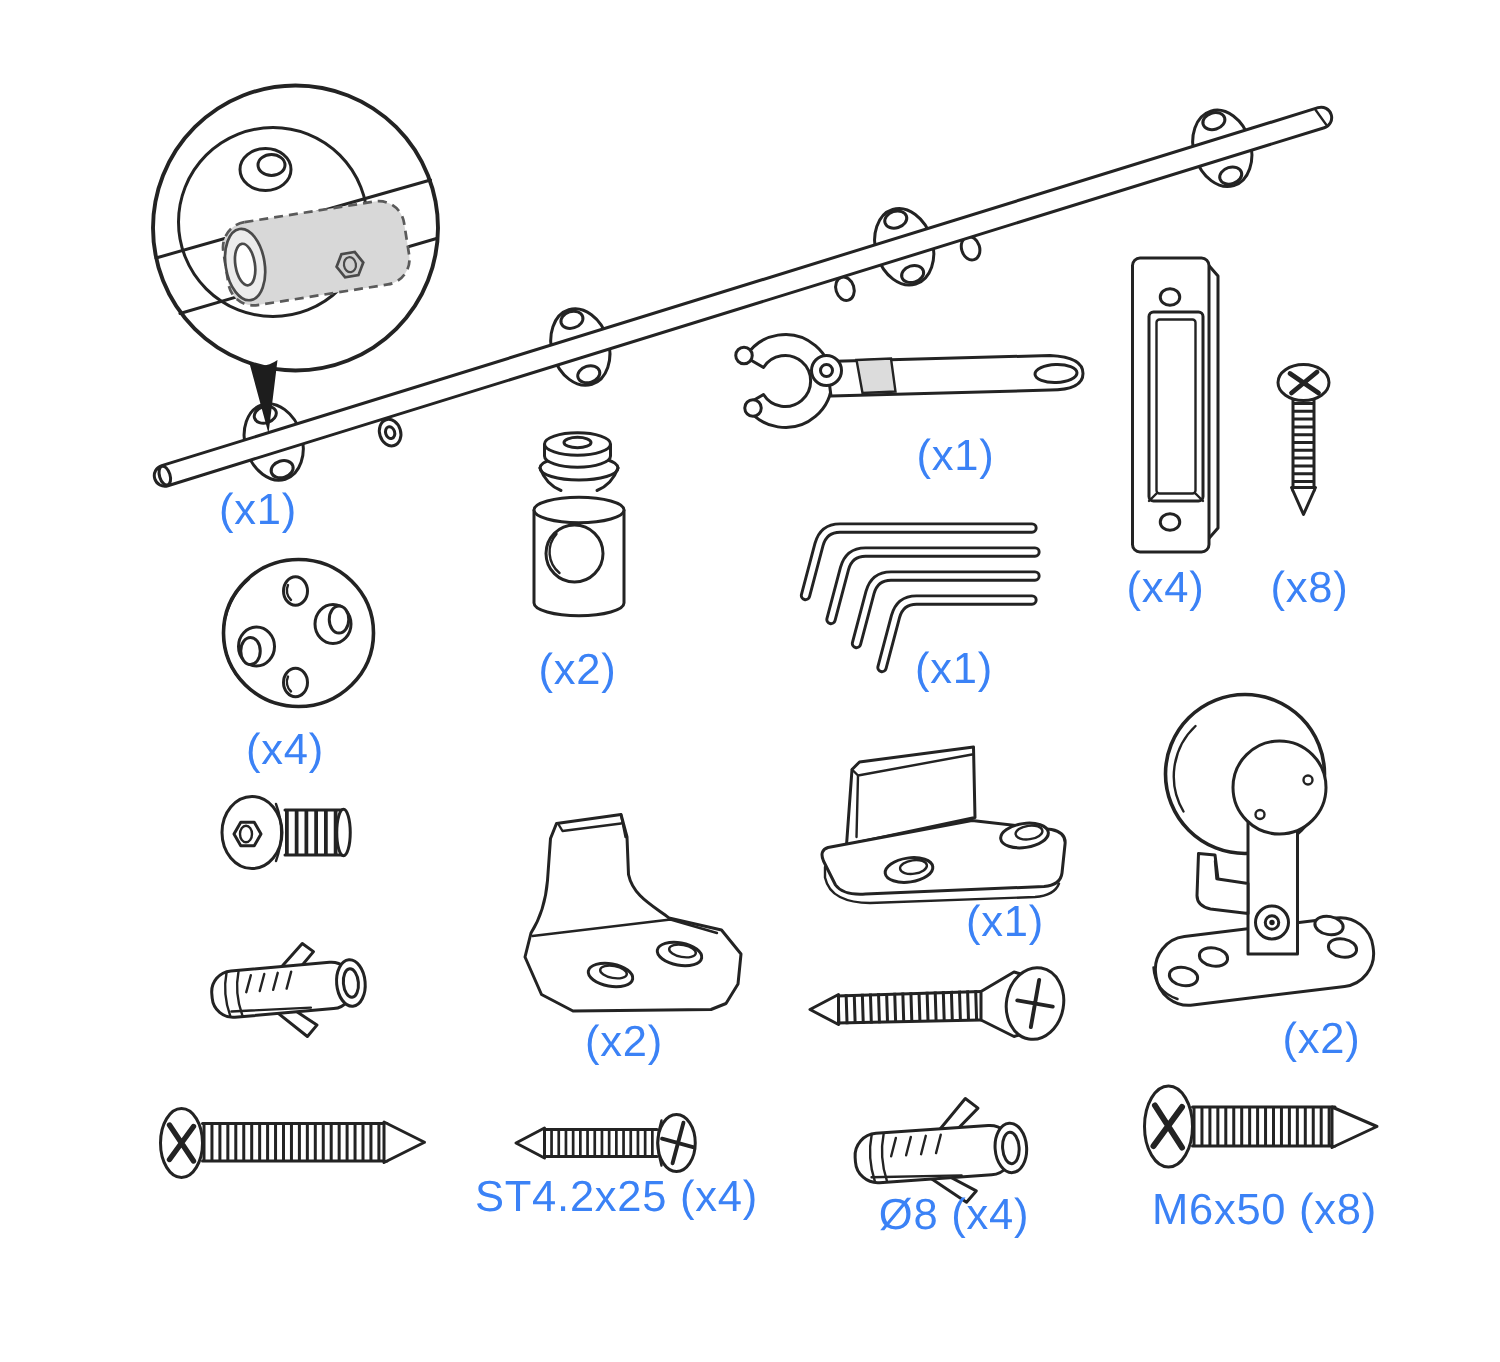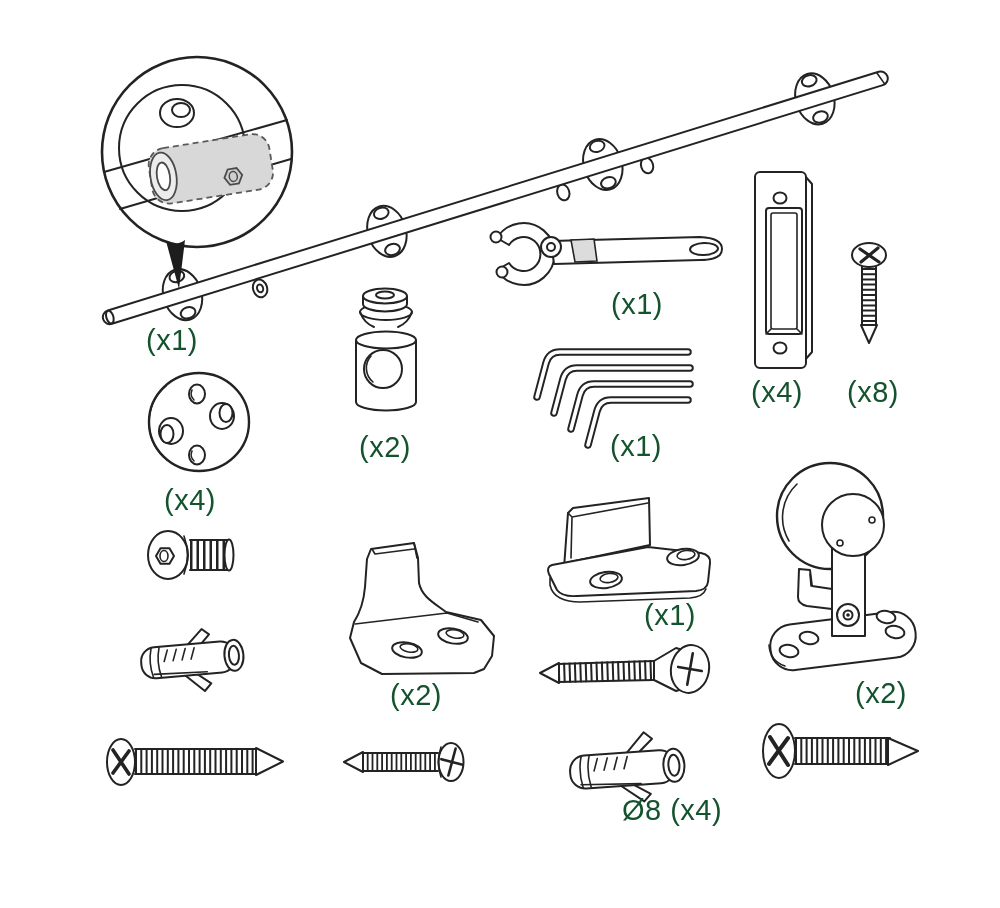--- a/index.html
+++ b/index.html
@@ -1,19 +1,19 @@
 <!DOCTYPE html>
 <html><head>
 <meta charset="utf-8">
 <style>
   html,body{margin:0;padding:0;background:#fff}
   #stage{position:relative;width:1000px;height:908px;background:#fff;overflow:hidden}
   #diagram-svg{position:absolute;left:0;top:0}
   .lbl{position:absolute;transform:translateX(-50%);font:29px "Liberation Sans",sans-serif;
-       color:#14532d;white-space:nowrap;letter-spacing:.5px}
+       color:#3b82f6;white-space:nowrap;letter-spacing:.5px}
   .ln{stroke:#232323;stroke-width:2;fill:none;stroke-linecap:round;stroke-linejoin:round}
   .lt{stroke:#232323;stroke-width:1.6;fill:none;stroke-linecap:round;stroke-linejoin:round}
   .wf{stroke:#232323;stroke-width:2;fill:#fff;stroke-linejoin:round}
   .thr{stroke:#232323;fill:none}
   .blk{fill:#1d1d1d;stroke:none}
   .hexd{stroke:#232323;stroke-width:7.5;fill:none;stroke-linecap:round;stroke-linejoin:round}
   .hexw{stroke:#fff;stroke-width:3.6;fill:none;stroke-linecap:round;stroke-linejoin:round}
 </style>
 </head>
 <body>
@@ -256,16 +256,18 @@
 </svg>
 
   <div class="lbl" style="left:172px;top:324px">(x1)</div>
   <div class="lbl" style="left:637px;top:288px">(x1)</div>
   <div class="lbl" style="left:777px;top:376px">(x4)</div>
   <div class="lbl" style="left:873px;top:376px">(x8)</div>
   <div class="lbl" style="left:385px;top:431px">(x2)</div>
   <div class="lbl" style="left:636px;top:430px">(x1)</div>
   <div class="lbl" style="left:190px;top:484px">(x4)</div>
   <div class="lbl" style="left:416px;top:679px">(x2)</div>
+  <div class="lbl" style="left:411px;top:782px">ST4.2x25 (x4)</div>
   <div class="lbl" style="left:670px;top:599px">(x1)</div>
-  <div class="lbl" style="left:672px;top:794px">Ø8 (x4)</div>
+  <div class="lbl" style="left:636px;top:794px">Ø8 (x4)</div>
   <div class="lbl" style="left:881px;top:677px">(x2)</div>
+  <div class="lbl" style="left:843px;top:791px">M6x50 (x8)</div>
 </div>
 
 </body></html>

